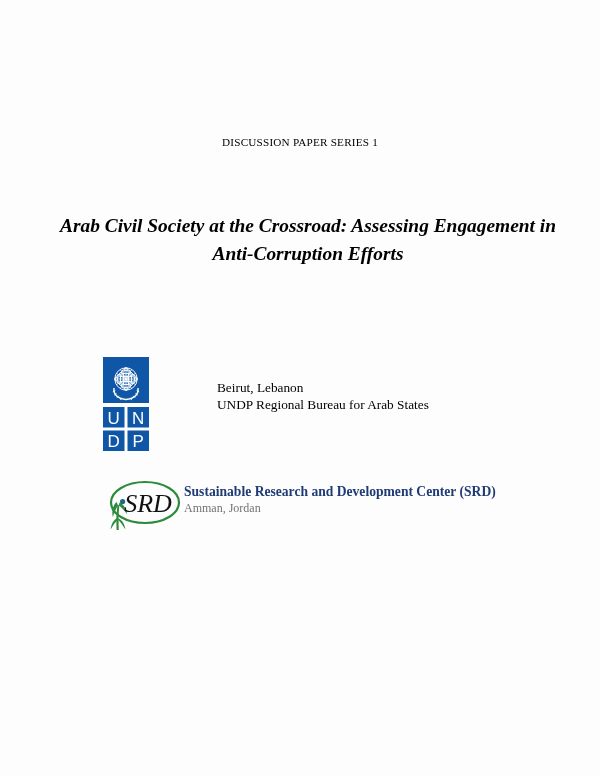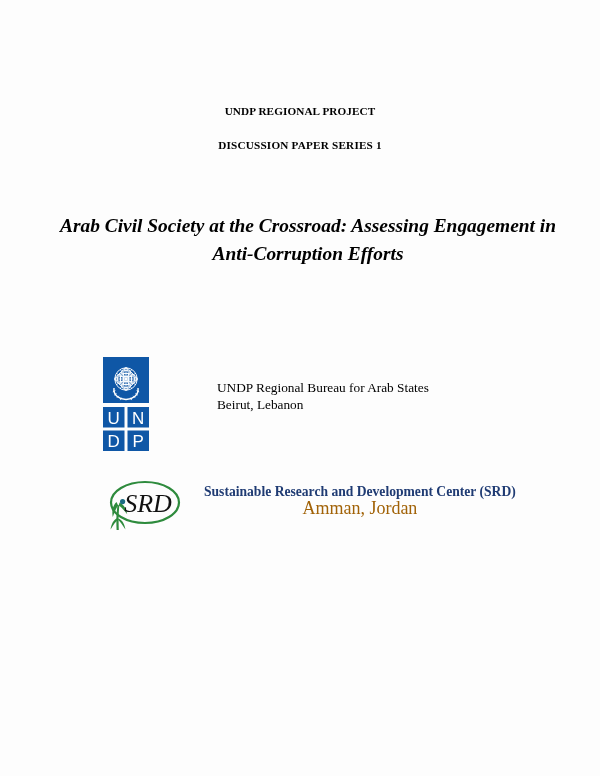--- a/index.html
+++ b/index.html
@@ -30,22 +30,22 @@
     width: 600px;
     text-align: center;
   }
   .header-line {
     font-weight: bold;
     font-size: 11.2px;
     line-height: 15px;
     letter-spacing: 0.1px;
   }
   .series-line {
-    margin-top: 19px;
-    font-weight: bold;
+    margin-top: 31px;
+    font-weight: normal;
     font-size: 11.2px;
     line-height: 15px;
     letter-spacing: 0.2px;
   }
 
   
   .doc-title {
     position: absolute;
     top: 212px;
     left: 56px;
@@ -87,44 +87,42 @@
     display: flex;
     align-items: flex-start;
   }
   .srd-logo {
     width: 80px;
     height: 54px;
     display: block;
     flex: none;
   }
   .srd-text {
-    margin-left: 20px;
+    margin-left: 0;
     margin-top: 3px;
     white-space: nowrap;
   }
   .srd-name {
     font-weight: bold;
     font-size: 13.6px;
     line-height: 17px;
     color: #1f3b73;
   }
   .srd-city {
-    font-size: 18px;
+    font-size: 12px;
     line-height: 17px;
-    color: #a16207;
-    text-align: center;
+    color: #737373;
   }
 </style>
 </head>
 <body>
 
 <div class="page">
 
   <div class="header-block">
-    <div class="header-line">UNDP REGIONAL PROJECT</div>
     <div class="series-line">DISCUSSION PAPER SERIES 1</div>
   </div>
 
   <div class="doc-title">Arab Civil Society at the Crossroad: Assessing Engagement in Anti-Corruption Efforts</div>
 
   <div class="undp-row">
     <svg class="undp-logo" viewBox="0 0 46 94" aria-hidden="true">
 
       <rect x="0" y="0" width="46" height="46" fill="#0f57a6"></rect>
 
@@ -159,22 +157,22 @@
       <rect x="0" y="73.5" width="21.5" height="20.5" fill="#0f57a6"></rect>
       <rect x="24.5" y="73.5" width="21.5" height="20.5" fill="#0f57a6"></rect>
       <g fill="#ffffff" font-family="Liberation Sans, sans-serif" font-size="17" text-anchor="middle">
         <text x="10.7" y="66.5">U</text>
         <text x="35.2" y="66.5">N</text>
         <text x="10.7" y="90">D</text>
         <text x="35.2" y="90">P</text>
       </g>
     </svg>
     <div class="undp-text">
+      <div>Beirut, Lebanon</div>
       <div>UNDP Regional Bureau for Arab States</div>
-      <div>Beirut, Lebanon</div>
     </div>
   </div>
 
   <div class="srd-row">
     <svg class="srd-logo" viewBox="0 0 80 54" aria-hidden="true">
 
       <ellipse cx="41" cy="22.5" rx="34" ry="20.5" fill="none" stroke="#2e8b3d" stroke-width="2.2"></ellipse>
 
       <g fill="#2e8b3d">
         <path d="M12.5 22 C 9 25, 7.5 31, 8.8 37 C 10.4 32, 12.2 28, 14.2 25.6 Z"></path>

